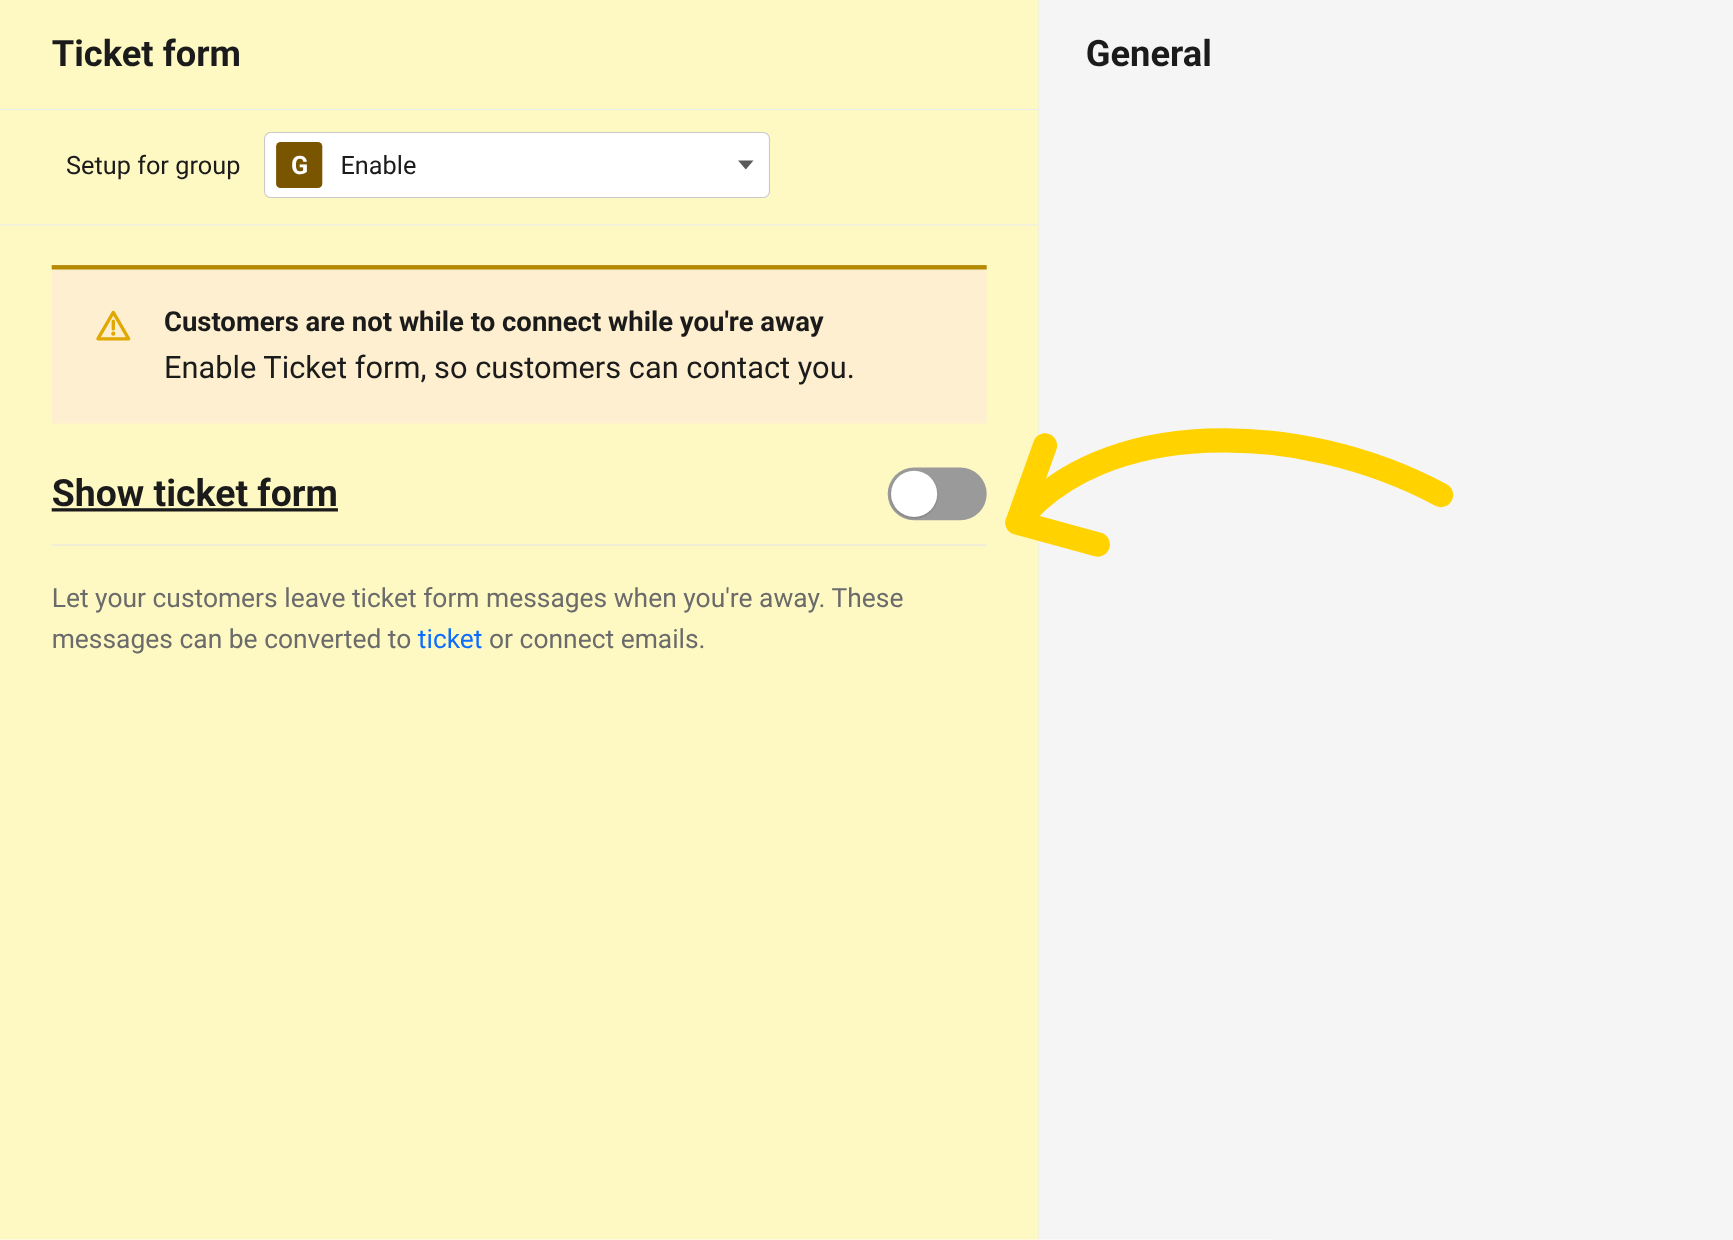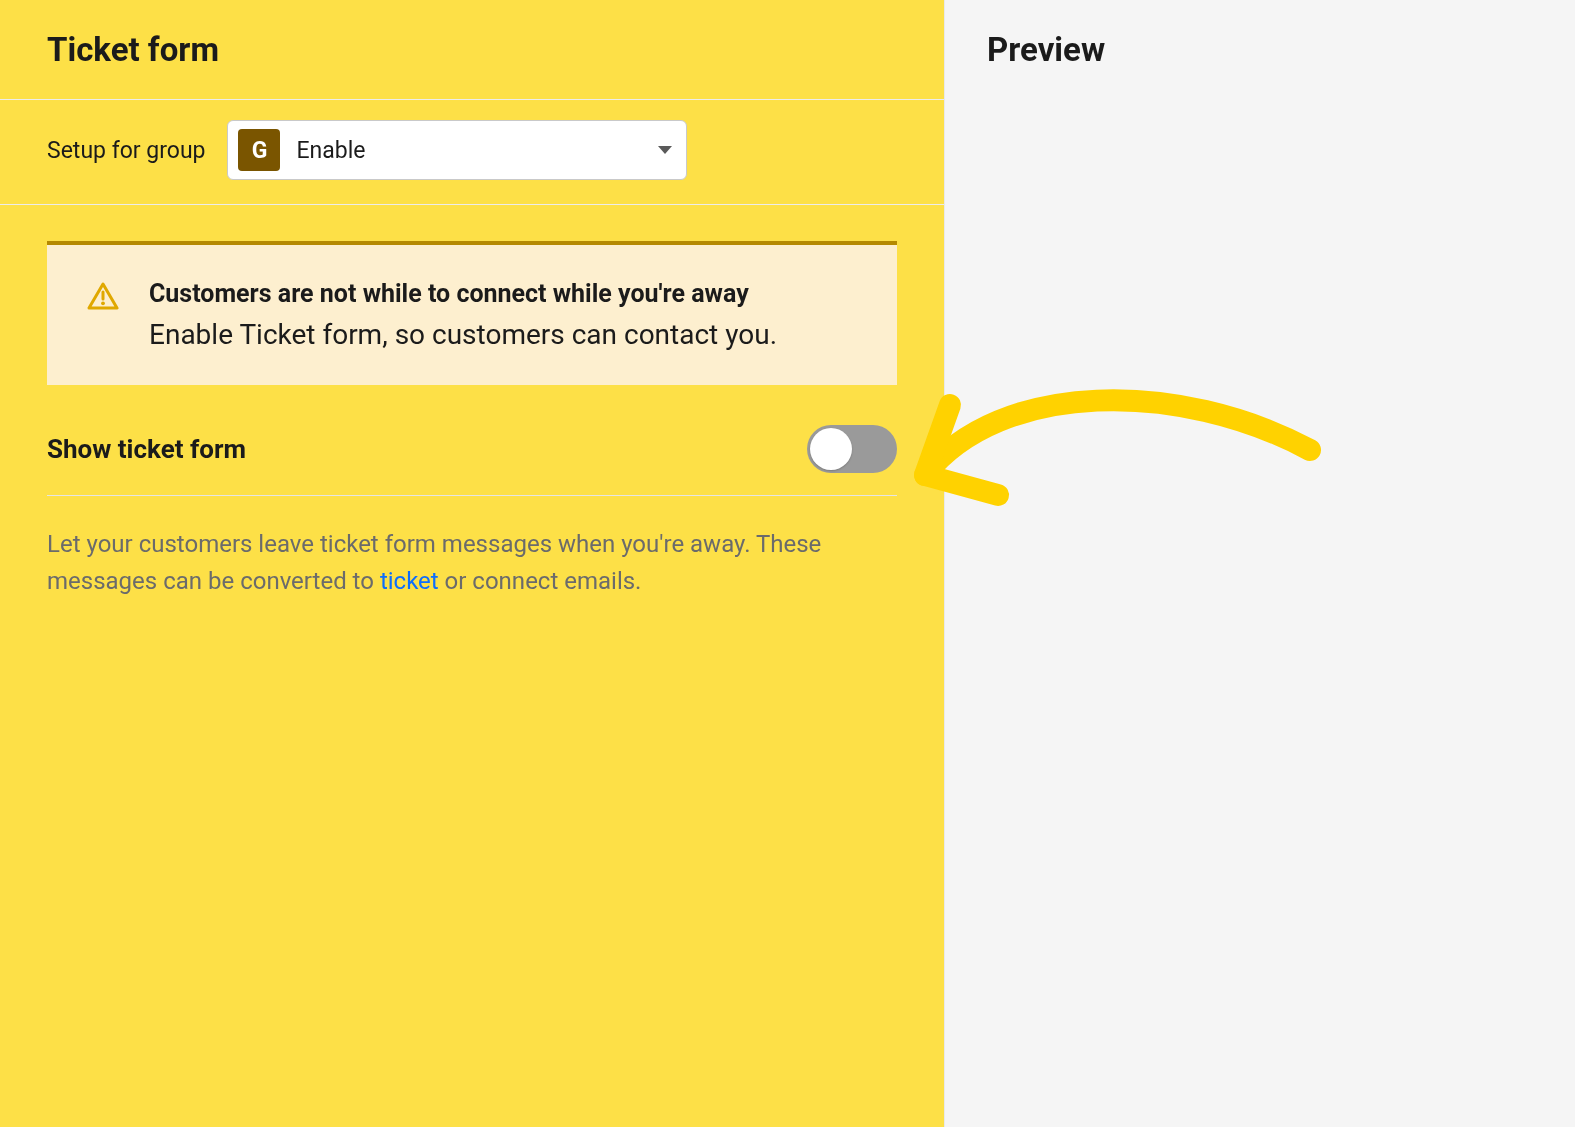--- a/index.html
+++ b/index.html
@@ -12,21 +12,21 @@
     overflow: hidden;
   }
   .layout {
     display: flex;
     width: 100%;
     height: 100%;
   }
   .left-panel {
     width: 945px;
     border-right: 1px solid #e9e9e9;
-    background: #fde047;
+    background: #fef9c3;
     display: flex;
     flex-direction: column;
   }
   .right-panel {
     flex: 1;
     background: #f5f5f5;
     position: relative;
   }
 
   
@@ -38,21 +38,21 @@
     font-size: 33px;
     font-weight: 700;
     color: #1b1b1b;
   }
 
   
   .group-row {
     display: flex;
     align-items: center;
     gap: 22px;
-    padding: 20px 47px 24px 47px;
+    padding: 20px 47px 24px 60px;
     border-bottom: 1px solid #ececec;
   }
   .group-label {
     font-size: 23px;
     color: #1b1b1b;
   }
   .group-select {
     display: flex;
     align-items: center;
     gap: 16px;
@@ -118,23 +118,24 @@
   
   .toggle-row {
     margin-top: 40px;
     display: flex;
     align-items: center;
     justify-content: space-between;
     padding-bottom: 22px;
     border-bottom: 1px solid #e5e5e5;
   }
   .toggle-label {
-    font-size: 26px;
-    font-weight: 700;
-    color: #1b1b1b;
+    font-size: 34px;
+    font-weight: 700;
+    color: #1b1b1b;
+    text-decoration: underline;
   }
 
   
   .toggle {
     width: 90px;
     height: 48px;
     border-radius: 24px;
     background: #9a9a9a;
     position: relative;
     cursor: pointer;
@@ -241,21 +242,21 @@
 
       <p class="desc">
         <span>Let your customers leave ticket form messages when you're away. These messages can be converted to </span><a href="#">ticket</a><span> or connect emails.</span>
       </p>
 
     </div>
   </div>
 
   <div class="right-panel">
     <div class="preview-header">
-      <h1>Preview</h1>
+      <h1>General</h1>
     </div>
 
   </div>
 </div>
 
 <div class="arrow-overlay">
   <svg width="580" height="230" viewBox="0 0 580 230">
     <path d="M 560 150 C 430 80, 250 80, 175 175" fill="none" stroke="#ffd200" stroke-width="22" stroke-linecap="round"></path>
 
     <path d="M 175 175 L 200 105 M 175 175 L 248 195" fill="none" stroke="#ffd200" stroke-width="22" stroke-linecap="round" stroke-linejoin="round"></path>

